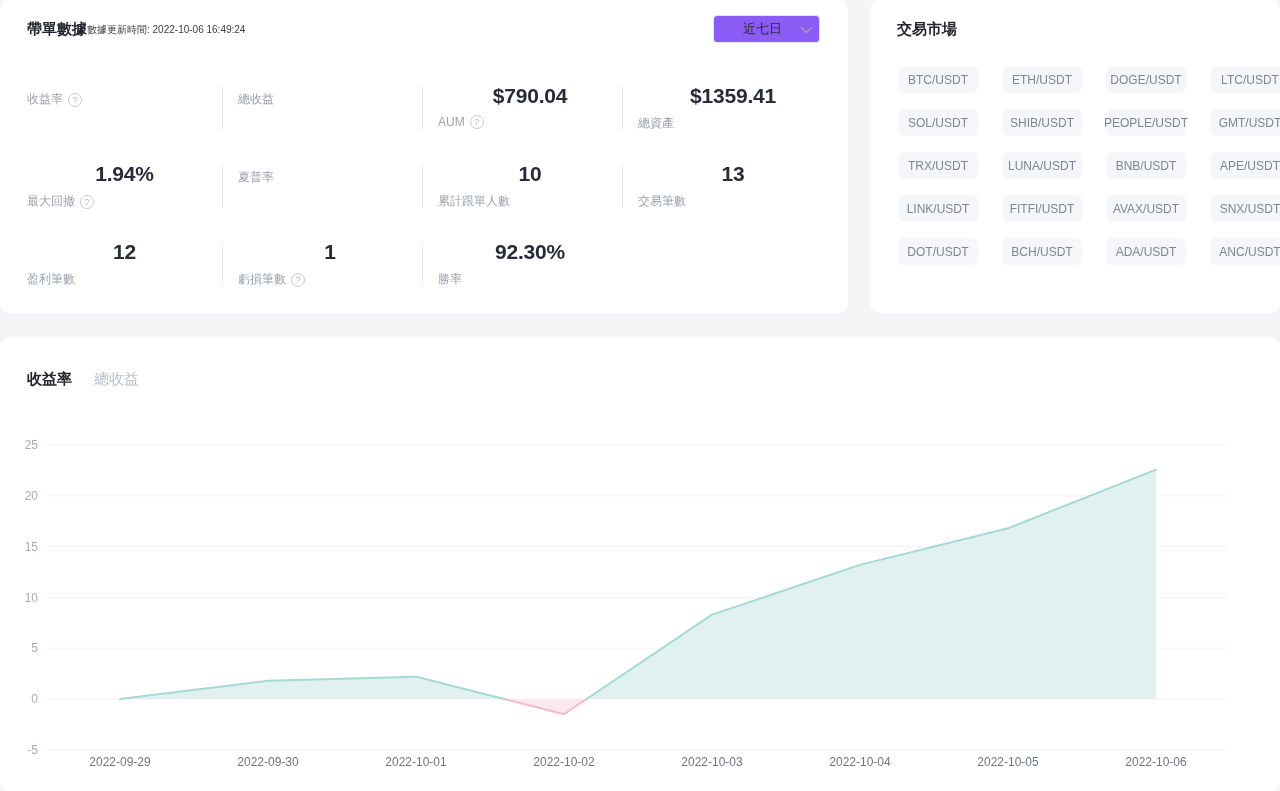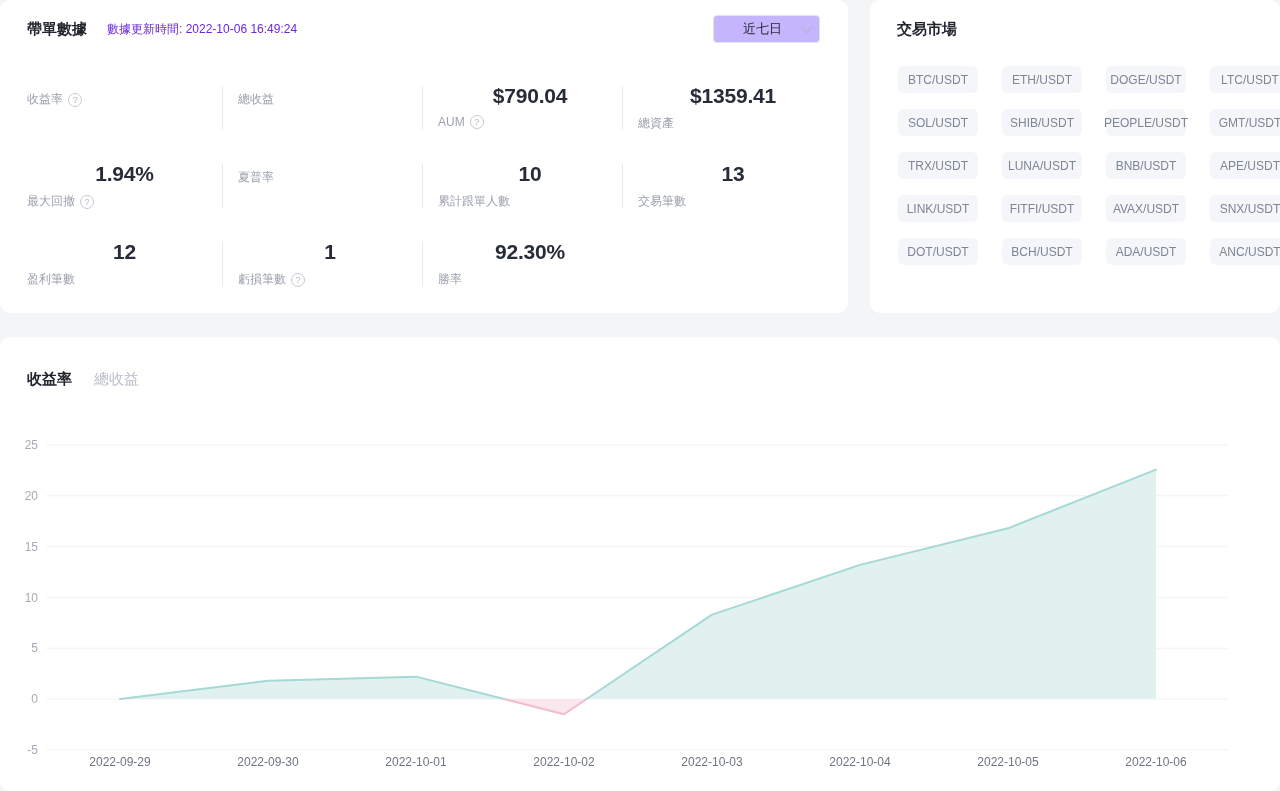--- a/index.html
+++ b/index.html
@@ -5,23 +5,23 @@
   * { margin:0; padding:0; box-sizing:border-box; }
   html,body { width:1280px; height:791px; overflow:hidden;
     font-family:"Liberation Sans","DejaVu Sans",sans-serif;
     background:#f4f5f7; position:relative; }
   .card { position:absolute; background:#fff; border-radius:10px; }
 
   
   #stats-card { left:0; top:0; width:848px; height:313px;text-align:center; }
   .card-head { display:flex; align-items:center; padding:20px 28px 0 27px; }
   .card-title { font-size:15px; font-weight:bold; color:#23262f; }
-  .update-time { font-size:12px; color:#6d28d9; margin-left:20px; }
+  .update-time { font-size:10px; color:#404040; margin-left:0; }
   .period-select { position:absolute; right:28px; top:15px; width:107px; height:28px;
-    border:1px solid #e2e4e9; border-radius:4px; background:#c4b5fd;
+    border:1px solid #e2e4e9; border-radius:4px; background:#8b5cf6;
     display:flex; align-items:center; padding:0 10px; cursor:pointer; }
   .period-select .val { font-size:13px; color:#272c38; flex:1; }
   .chev { width:8px; height:8px; border-right:1.5px solid #b0b4bc; border-bottom:1.5px solid #b0b4bc;
     transform:rotate(45deg) translateY(-2px); }
   .stats-grid { position:absolute; left:27px; top:84px; right:20px;
     display:grid; grid-template-columns:195px 200px 200px 1fr; grid-auto-rows:78px; }
   .stat { position:relative; padding-left:16px; }
   .stat.first { padding-left:0; }
   .stat .vline { position:absolute; left:0; top:2px; width:1px; height:44px; background:#e8eaee; }
   .stat-value { font-size:21px; font-weight:bold; color:#272c38; letter-spacing:-0.2px; }

